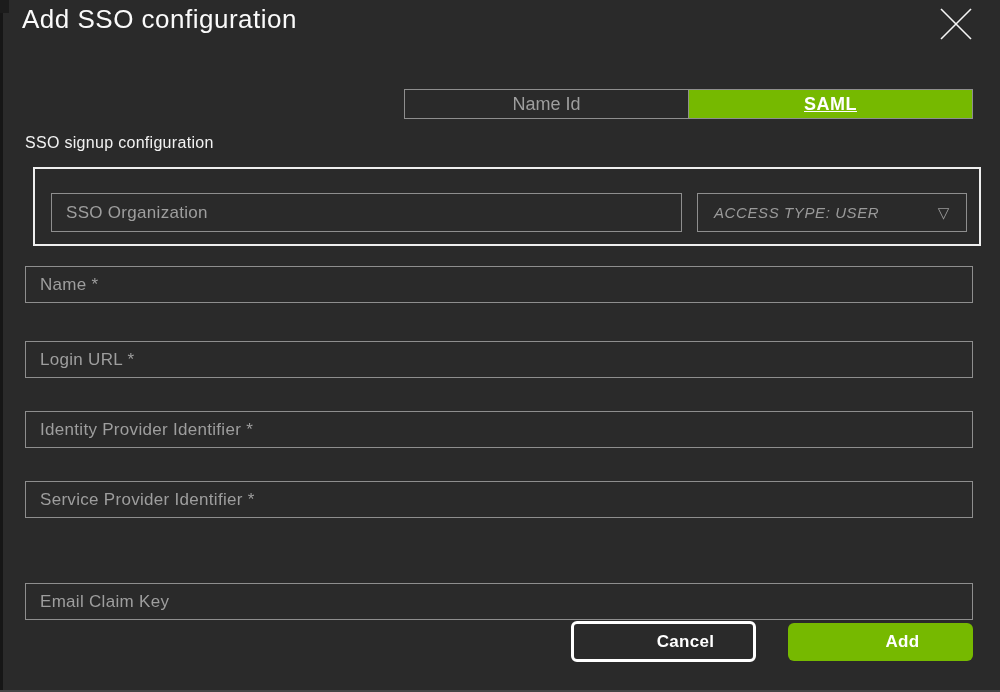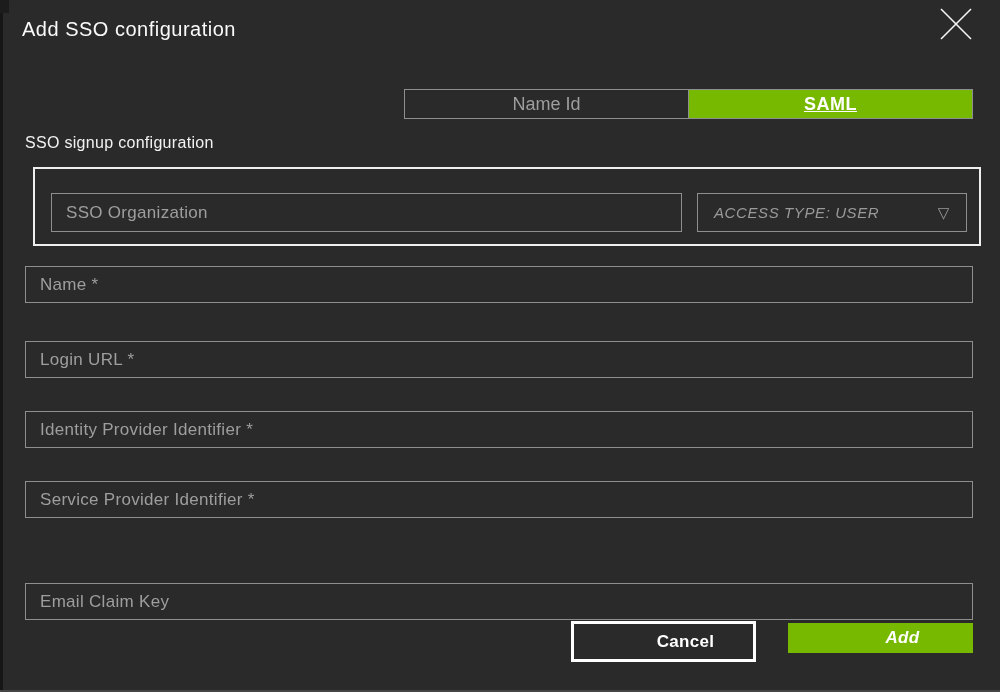--- a/index.html
+++ b/index.html
@@ -23,22 +23,22 @@
   .corner-notch {
     position: absolute; left: 0; top: 0; width: 9px; height: 13px;
     background: #1c1c1c;
   }
   .edge-bottom {
     position: absolute; left: 0; bottom: 0; width: 1000px; height: 2px;
     background: #454545;
   }
 
   .dialog-title {
-    position: absolute; left: 22px; top: 18px;
-    font-size: 20px; font-weight: 400; letter-spacing: 0.5px;
+    position: absolute; left: 22px; top: 4px;
+    font-size: 26px; font-weight: 400; letter-spacing: 0.5px;
     color: #fafafa;
   }
   .close-btn {
     position: absolute; left: 936px; top: 5px;
     width: 40px; height: 40px;
     cursor: pointer;
     display: flex; align-items: center; justify-content: center;
     background: transparent; border: none;
   }
 
@@ -128,38 +128,37 @@
   .field-2 { top: 411px; }
   .field-3 { top: 481px; }
   .field-4 { top: 551px; margin-top: 32px; }
 
   .btn {
     position: absolute;
     display: flex; align-items: center; justify-content: center;
     font-family: "Liberation Sans", "DejaVu Sans", sans-serif;
     font-size: 17px; font-weight: 700;
     cursor: pointer;
-    border-radius: 0;
+    border-radius: 6px;
     letter-spacing: 0.3px;
     padding-left: 44px;
   }
   .btn-cancel {
     left: 571px; top: 621px;
     width: 185px; height: 41px;
     background: transparent;
     border: 3px solid #ffffff;
     color: #ffffff;
   }
   .btn-add {
     left: 788px; top: 623px;
-    width: 185px; height: 30px;
+    width: 185px; height: 38px;
     background: #76b900;
     border: none;
     color: #ffffff;
-    font-style: italic;
   }
 </style>
 </head>
 <body>
 
 <div class="dialog">
 
   <div class="edge-left"></div>
   <div class="corner-notch"></div>
   <div class="edge-bottom"></div>

